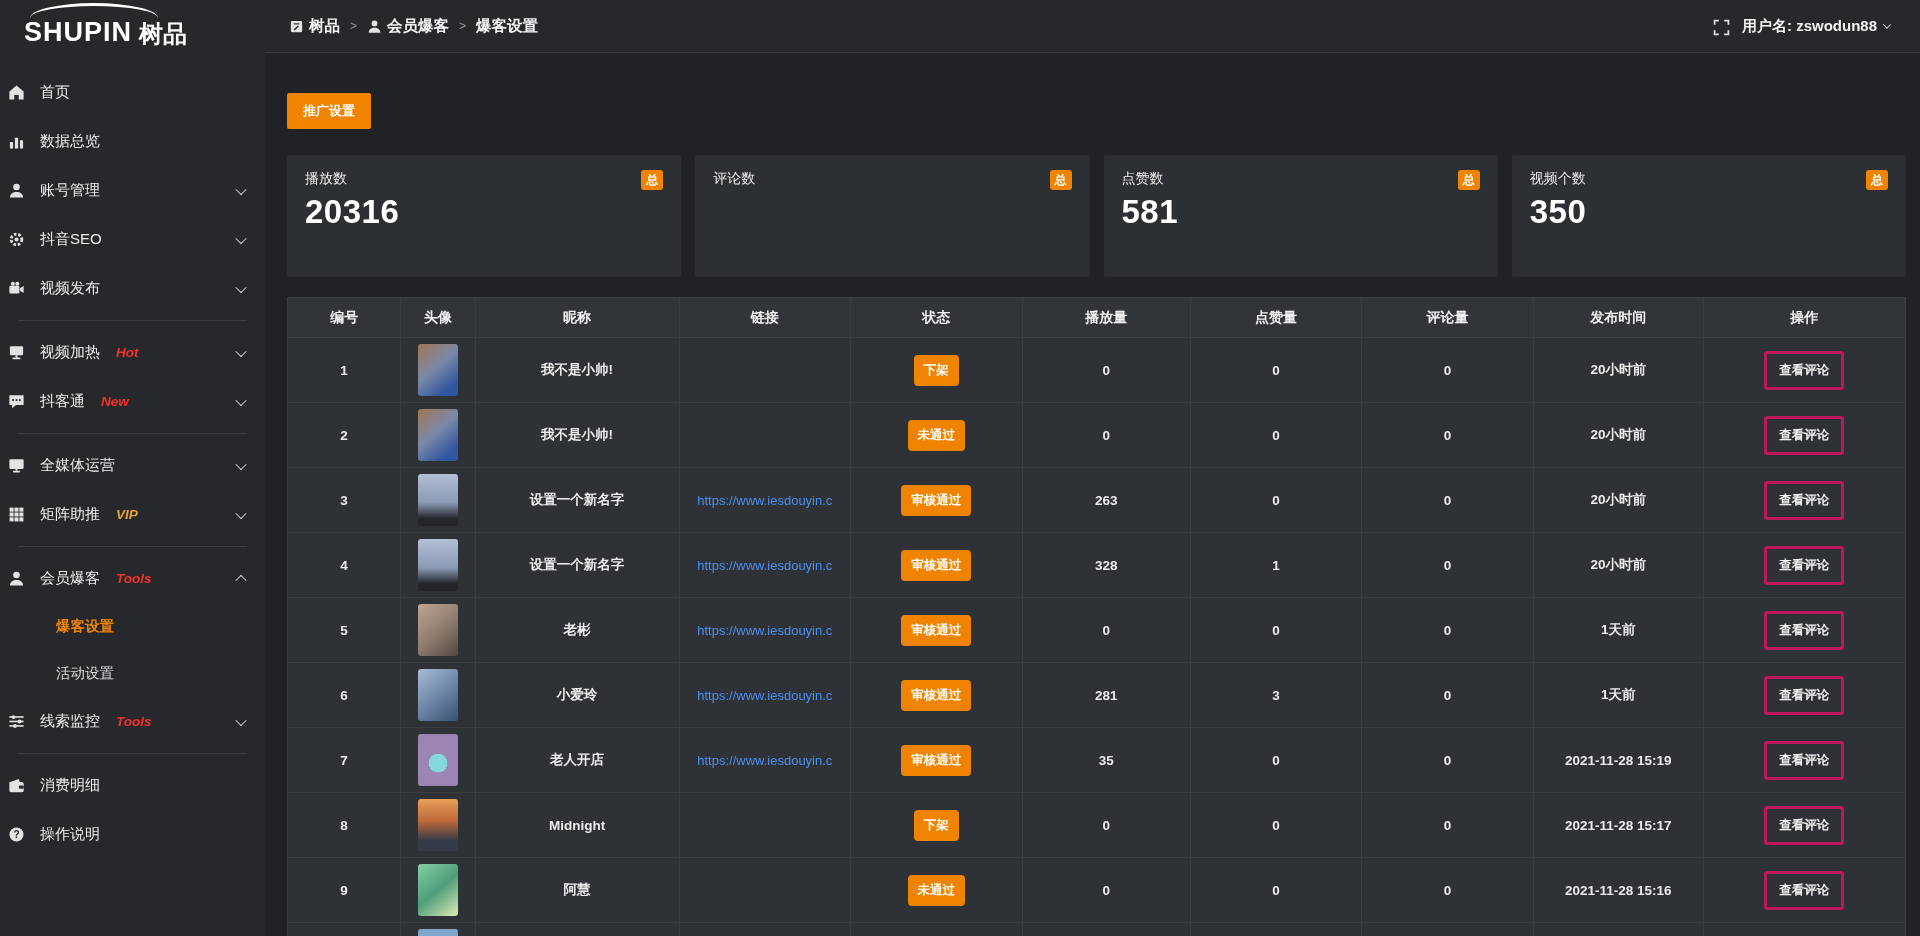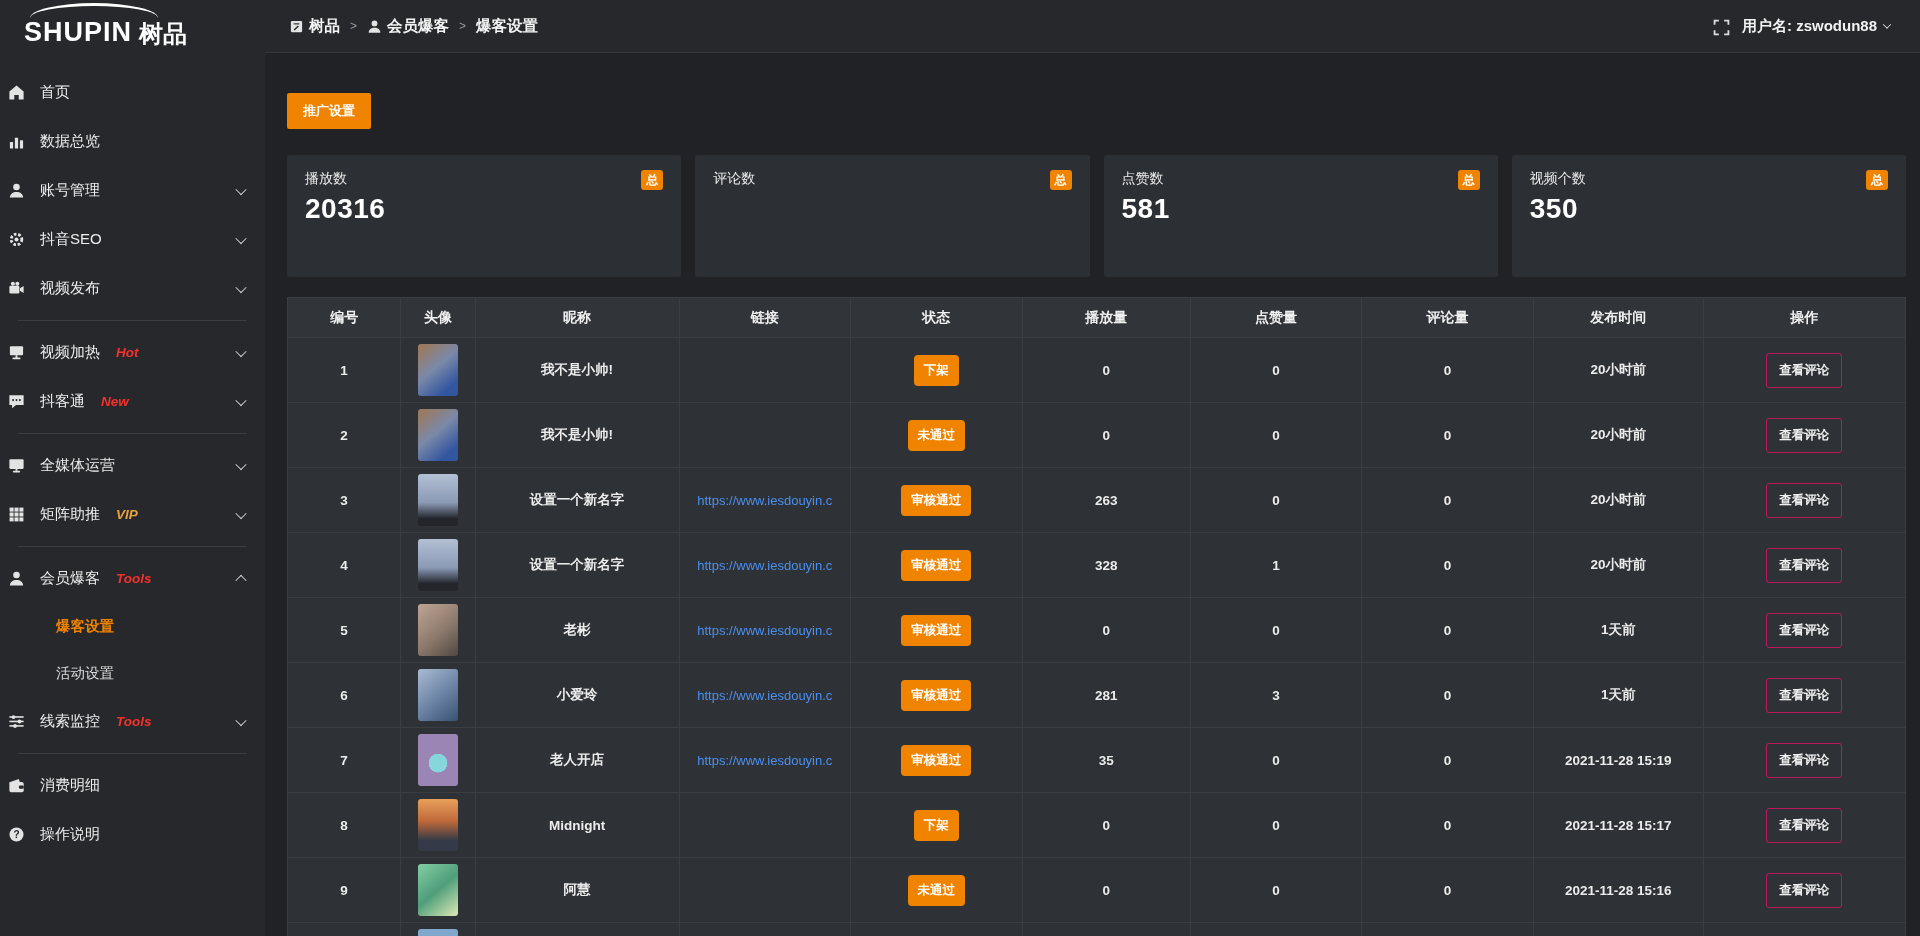--- a/index.html
+++ b/index.html
@@ -44,41 +44,41 @@
   .username .chev { width:6px; height:6px; }
   .content { flex:1; padding:0 14px 0 22px; overflow:hidden; }
   .promo-btn { margin-top:40px; background:#f08300; color:#fff; border:none; border-radius:2px;
     padding:9px 16px; font-size:13px; font-weight:bold; cursor:pointer; }
   
   .cards { display:flex; gap:14px; margin-top:26px; }
   .card { flex:1; background:#2c2f33; border-radius:2px; padding:15px 18px 0 18px; height:122px; }
   .card-top { display:flex; justify-content:space-between; align-items:flex-start; }
   .card-label { font-size:14px; color:#ebebeb; }
   .badge-total { background:#f08300; color:#fff; font-size:12px; font-weight:bold; padding:4px 5px; border-radius:3px; line-height:1; }
-  .card-value { font-size:28px; font-weight:bold; color:#fff; margin-top:3px; letter-spacing:.5px; }
+  .card-value { font-size:33px; font-weight:bold; color:#fff; margin-top:3px; letter-spacing:.5px; }
   
   .table-wrap { margin-top:20px; }
   table { width:100%; border-collapse:collapse; background:#2e3135; table-layout:fixed; }
   th,td { border:1px solid #3a3d42; text-align:center; padding:0 4px; }
   th { height:40px; font-size:14px; font-weight:bold; color:#f0f0f0; background:#313439; }
   td { height:65px; font-size:13.5px; font-weight:bold; color:#ececec; }
   .avatar { width:40px; height:52px; border-radius:3px; margin:0 auto; }
   .av-boy-photo      { background:linear-gradient(140deg,#9a7a62 8%,#7a89a8 45%,#3356a0 82%); }
   .av-sky-photo      { background:linear-gradient(180deg,#b3c0d4 0%,#8a9ab5 55%,#23252b 86%); }
   .av-man-photo      { background:linear-gradient(140deg,#baa190 5%,#8d7a6d 55%,#574d45 95%); }
   .av-woman-photo    { background:linear-gradient(140deg,#a3b6ce 5%,#6f87a8 50%,#3e5878 95%); }
   .av-cartoon-avatar { background:radial-gradient(circle at 50% 56%,#86d7db 0 26%,#9b85b5 27%); }
   .av-sunset-photo   { background:linear-gradient(180deg,#e8a05a 0%,#c06a3a 42%,#343a48 80%); }
   .av-green-photo    { background:linear-gradient(140deg,#7ec9a0 5%,#4f9e7a 50%,#cfe3b0 95%); }
   .av-blue-photo     { background:#7fa8cc; }
   .link-cell a { color:#4a90f0; font-size:13px; font-weight:normal; text-decoration:none;
     display:block; overflow:hidden; white-space:nowrap; }
   .status-btn { display:inline-block; background:#f08300; color:#fff; font-size:12.5px; font-weight:bold;
     border:none; padding:7px 10px; border-radius:4px; cursor:pointer; }
-  .view-btn { background:#2e3135; border:1px solid #be185d; color:#f0f0f0; font-size:12.5px; font-weight:bold;
+  .view-btn { background:#2e3135; border:3px solid #be185d; color:#f0f0f0; font-size:12.5px; font-weight:bold;
     padding:8px 12px; border-radius:3px; cursor:pointer; }
 </style>
 </head>
 <body>
 
 <aside>
   <div class="logo">
     <span class="logo-arc"></span>
     <span class="logo-latin">SHUPIN</span>
     <span class="logo-cjk">树品</span>

